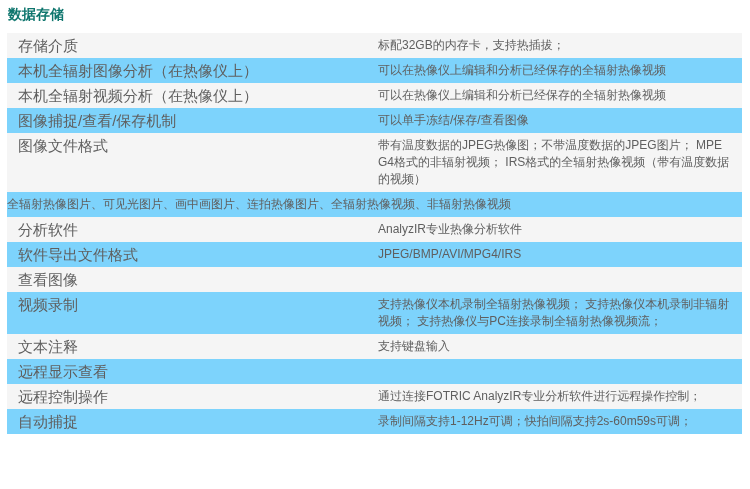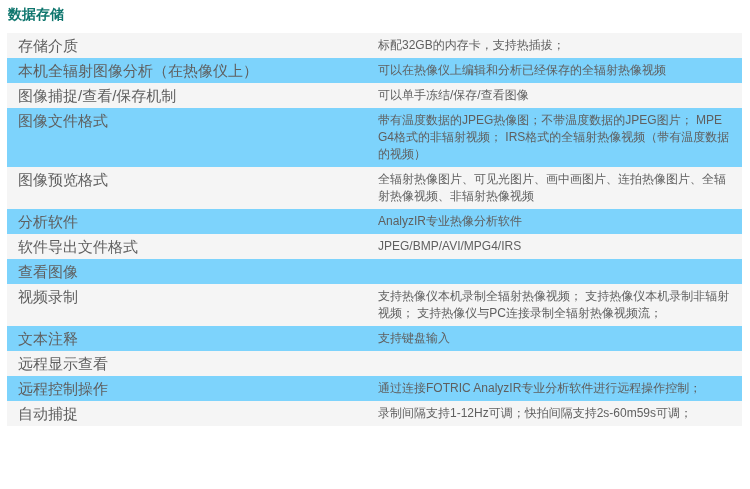--- a/index.html
+++ b/index.html
@@ -63,29 +63,32 @@
   <div class="spec-table">
     <div class="spec-row">
       <div class="spec-label">存储介质</div>
       <div class="spec-value">标配32GB的内存卡，支持热插拔；</div>
     </div>
     <div class="spec-row">
       <div class="spec-label">本机全辐射图像分析（在热像仪上）</div>
       <div class="spec-value">可以在热像仪上编辑和分析已经保存的全辐射热像视频</div>
     </div>
     <div class="spec-row">
+      <div class="spec-label">本机全辐射视频分析（在热像仪上）</div>
+      <div class="spec-value">可以在热像仪上编辑和分析已经保存的全辐射热像视频</div>
+    </div>
+    <div class="spec-row">
       <div class="spec-label">图像捕捉/查看/保存机制</div>
       <div class="spec-value">可以单手冻结/保存/查看图像</div>
     </div>
     <div class="spec-row">
       <div class="spec-label">图像文件格式</div>
       <div class="spec-value">带有温度数据的JPEG热像图；不带温度数据的JPEG图片； MPEG4格式的非辐射视频； IRS格式的全辐射热像视频（带有温度数据的视频）</div>
     </div>
     <div class="spec-row">
-      <div class="spec-label">图像预览格式</div>
       <div class="spec-value">全辐射热像图片、可见光图片、画中画图片、连拍热像图片、全辐射热像视频、非辐射热像视频</div>
     </div>
     <div class="spec-row">
       <div class="spec-label">分析软件</div>
       <div class="spec-value">AnalyzIR专业热像分析软件</div>
     </div>
     <div class="spec-row">
       <div class="spec-label">软件导出文件格式</div>
       <div class="spec-value">JPEG/BMP/AVI/MPG4/IRS</div>
     </div>

